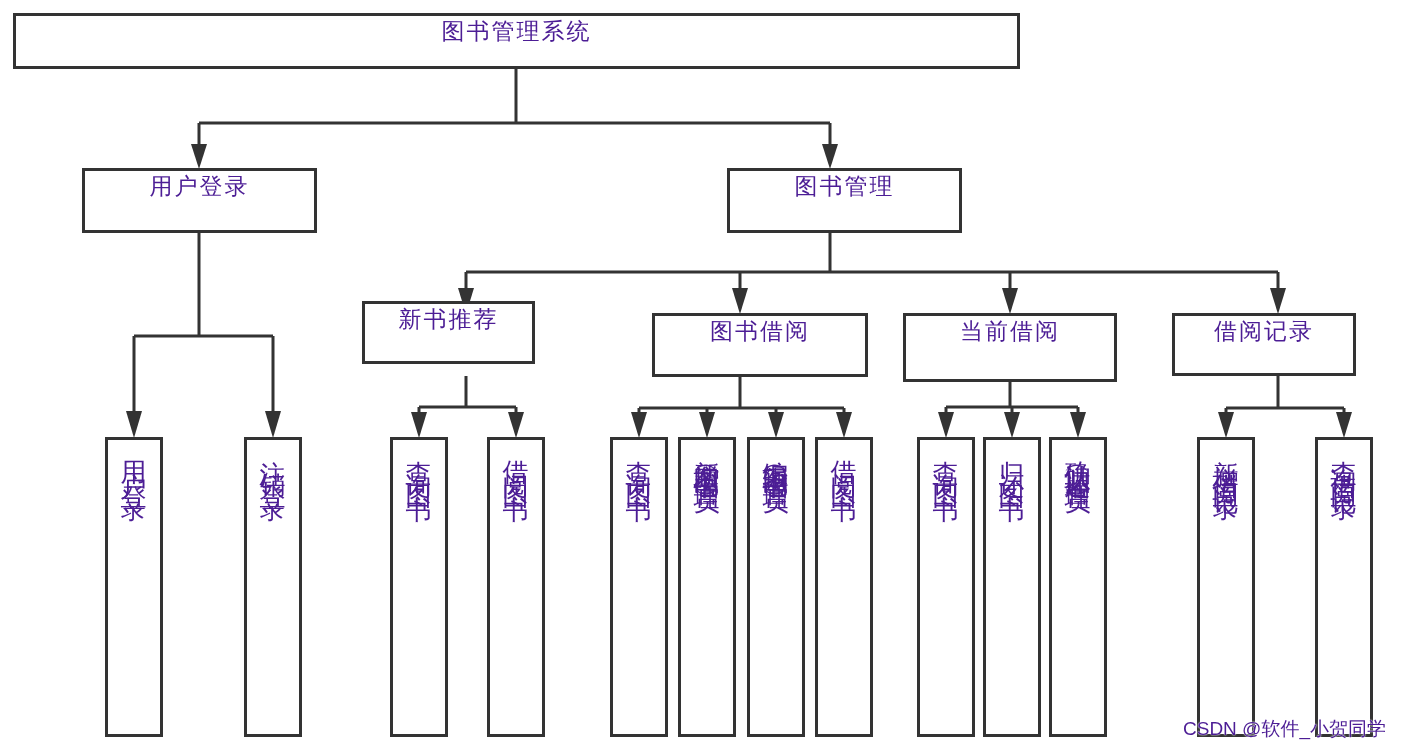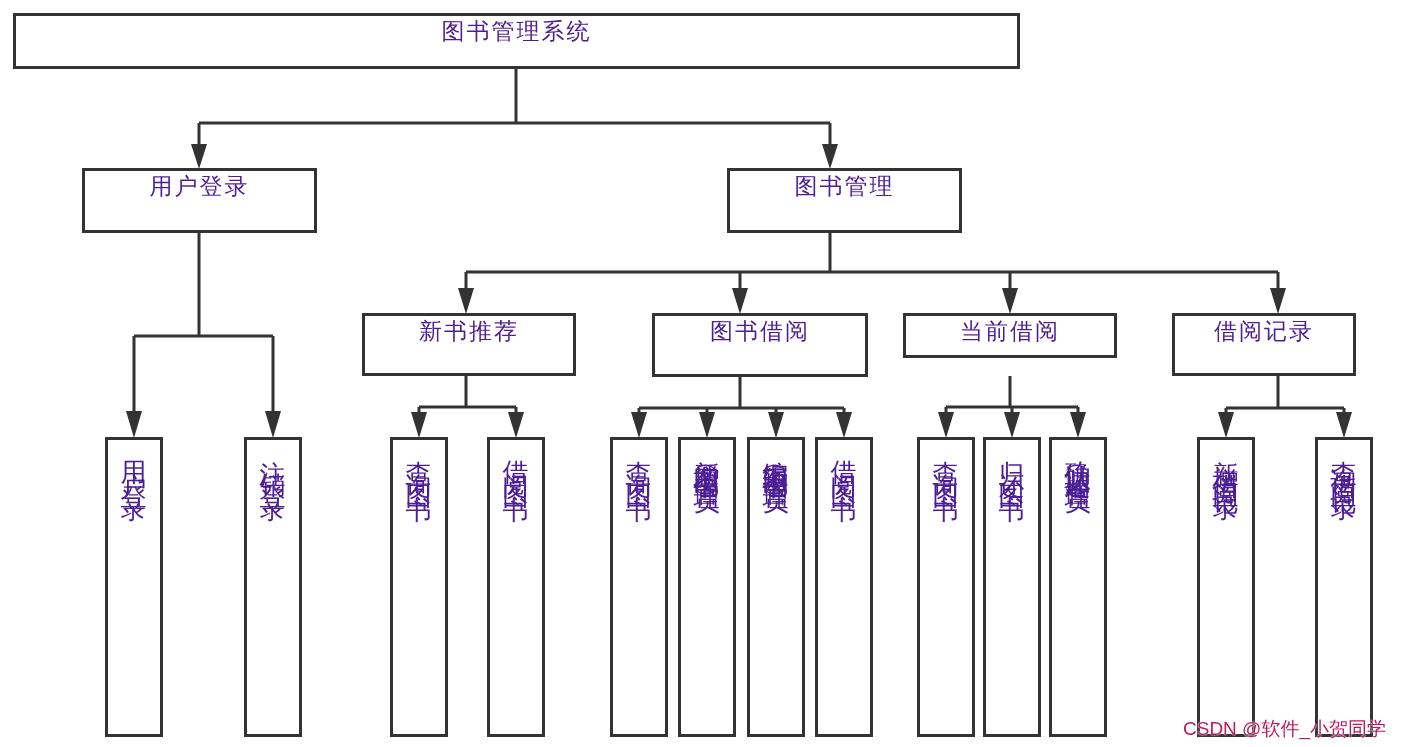--- a/index.html
+++ b/index.html
@@ -28,36 +28,36 @@
     font-size:26px;
     line-height:1;
   }
   .ls-lg span{letter-spacing:12px;}
   .ls-md span{letter-spacing:7px;}
   .ls-sm span{letter-spacing:4px;}
   
   .n-root{left:13px;top:13px;width:1007px;height:56px;}
   .n-user-login{left:82px;top:168px;width:235px;height:65px;}
   .n-book-mgmt{left:712px;top:168px;width:235px;height:65px;margin-left:15px;}
-  .n-new-rec{left:362px;top:313px;width:214px;height:63px;}
+  .n-new-rec{left:362px;top:301px;width:173px;height:63px;}
   .n-borrowing{left:632px;top:313px;width:216px;height:64px;margin-left:20px;}
-  .n-current{left:903px;top:313px;width:214px;height:45px;}
+  .n-current{left:903px;top:313px;width:214px;height:69px;}
   .n-records{left:1172px;top:313px;width:184px;height:63px;}
   .leaf{top:437px;width:58px;height:300px;}
   .l-ul1{left:105px;} .l-ul2{left:244px;}
   .l-nb1{left:390px;} .l-nb2{left:487px;}
   .l-bb1{left:610px;} .l-bb2{left:678px;} .l-bb3{left:747px;} .l-bb4{left:815px;}
   .l-cb1{left:917px;} .l-cb2{left:983px;} .l-cb3{left:1049px;}
   .l-br1{left:1197px;} .l-br2{left:1315px;}
   .watermark{
     position:absolute;
     left:1183px;top:716px;
     z-index:3;
     font-size:19px;
-    color:#be185d;
+    color:#4c1d95;
     text-shadow:0 0 2px #ffffff,0 0 1px #ffffff;
     white-space:nowrap;
   }
   svg path{stroke:#333333;stroke-width:3;fill:none;}
   svg polygon{fill:#333333;stroke:none;}
 </style>
 </head>
 <body>
 
 <div id="canvas">

